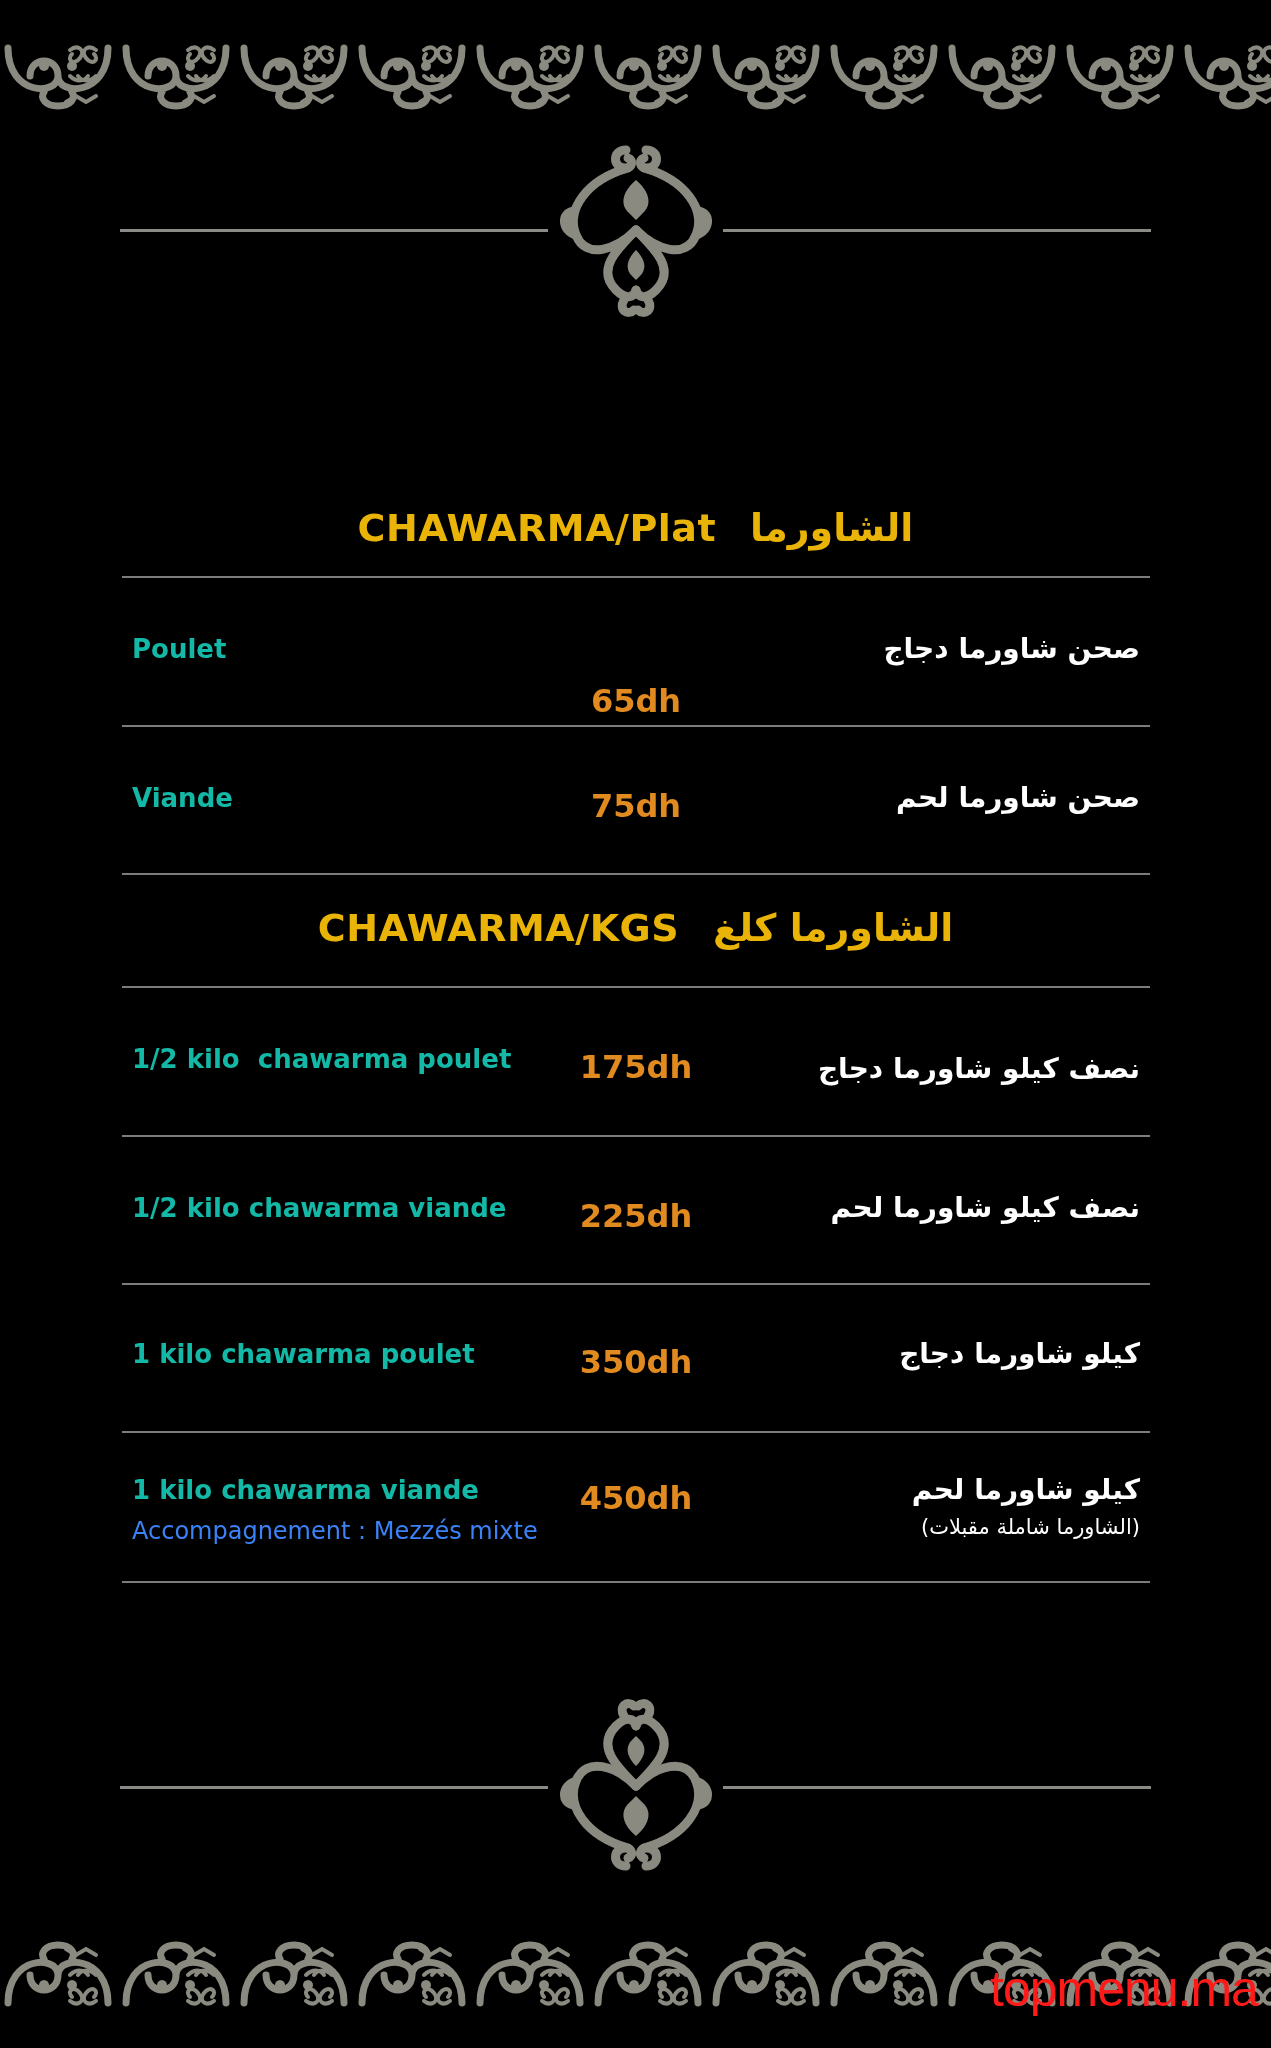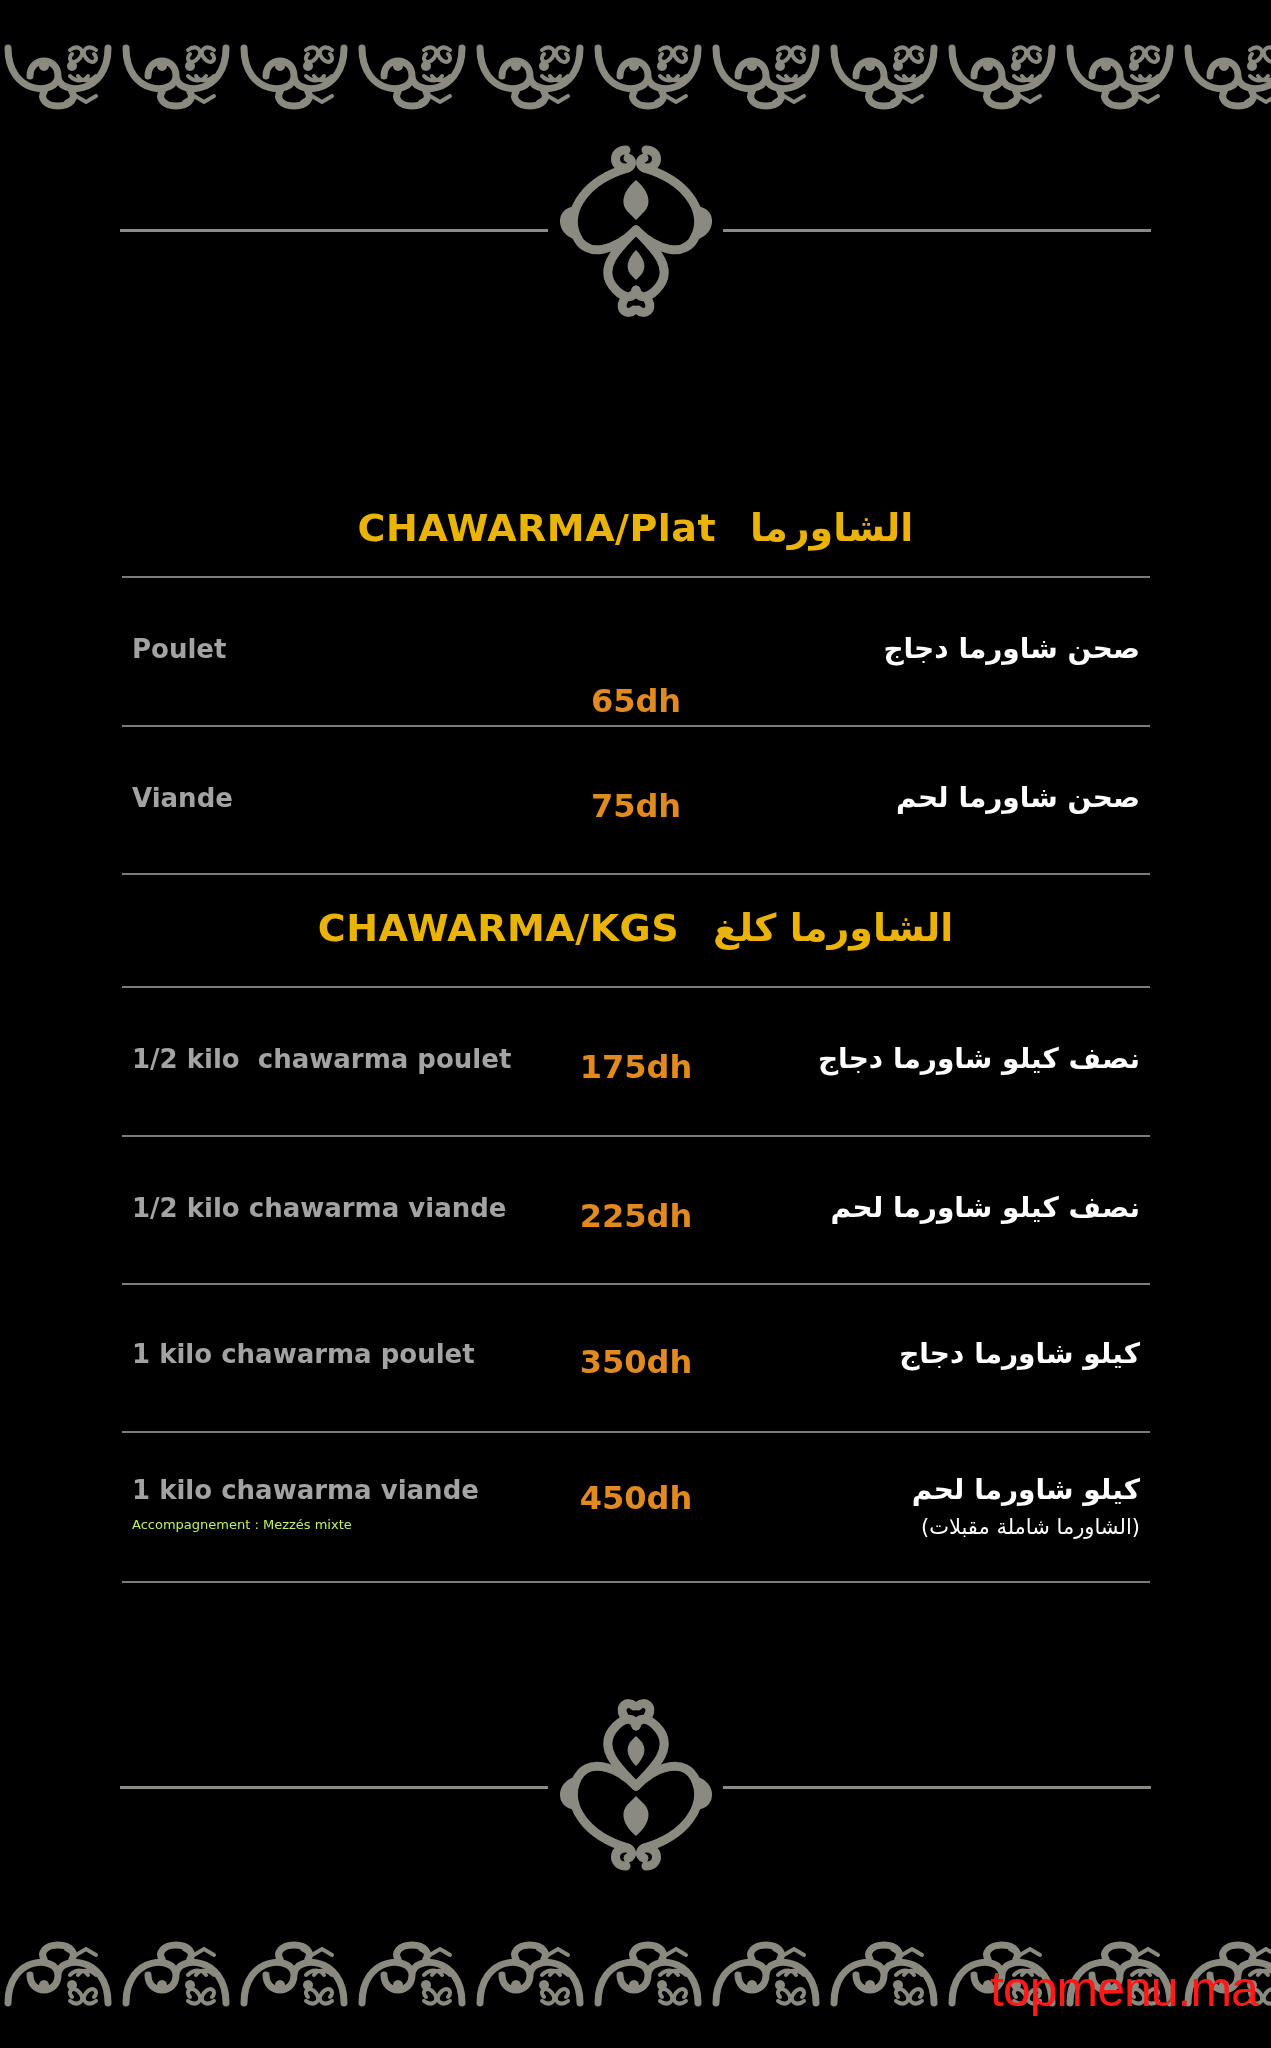--- a/index.html
+++ b/index.html
@@ -23,22 +23,22 @@
   .section-title {
     position: absolute; left: 120px; width: 1031px; text-align: center;
     color: #eab308; font-weight: bold; font-size: 38px; letter-spacing: 0.5px;
     font-family: "DejaVu Sans", sans-serif;
   }
   .section-title .ar { margin-left: 20px; direction: rtl; unicode-bidi: isolate; }
 
   .rule { position: absolute; left: 122px; width: 1028px; height: 2px; background: #7c7c7a; }
 
   .item { position: absolute; left: 122px; width: 1028px; }
-  .item .fr { position: absolute; left: 10px; color: #a3a3a3; font-weight: bold; font-size: 26px; font-family: "DejaVu Sans", sans-serif; white-space: pre; }
-  .item .fr-sub { position: absolute; left: 10px; color: #bef264; font-size: 13px; font-family: "DejaVu Sans", sans-serif; }
+  .item .fr { position: absolute; left: 10px; color: #14b8a6; font-weight: bold; font-size: 26px; font-family: "DejaVu Sans", sans-serif; white-space: pre; }
+  .item .fr-sub { position: absolute; left: 10px; color: #3b82f6; font-size: 24px; font-family: "DejaVu Sans", sans-serif; }
   .item .price { position: absolute; left: 0; width: 1028px; text-align: center; color: #e08a20; font-weight: bold; font-size: 32px; font-family: "DejaVu Sans", sans-serif; }
   .item .ar { position: absolute; right: 10px; color: #fff; font-weight: bold; font-size: 28px; direction: rtl; font-family: "DejaVu Sans", sans-serif; text-align: right; }
   .item .ar-sub { position: absolute; right: 10px; color: #fff; font-size: 21px; direction: rtl; font-family: "DejaVu Sans", sans-serif; text-align: left; }
 
   .watermark {
     position: absolute; left: 990px; top: 1960px; color: #ff1a1a;
     font-family: "Liberation Sans", sans-serif; font-size: 50px; letter-spacing: -1px;
   }
 </style>
 </head>
@@ -108,21 +108,21 @@
 
 <div class="section-title" style="top:906px;">
   <span>CHAWARMA/KGS</span>
   <span class="ar">الشاورما كلغ</span>
 </div>
 <div class="rule" style="top:986px;"></div>
 
 <div class="item" style="top:988px; height:148px;">
   <span class="fr" style="top:56px;">1/2 kilo  chawarma poulet</span>
   <span class="price" style="top:60px;">175dh</span>
-  <span class="ar" style="top:54px;">نصف كيلو شاورما دجاج</span>
+  <span class="ar" style="top:64px;">نصف كيلو شاورما دجاج</span>
 </div>
 <div class="rule" style="top:1135px;"></div>
 
 <div class="item" style="top:1137px; height:184px;">
   <span class="fr" style="top:56px;">1/2 kilo chawarma viande</span>
   <span class="price" style="top:60px;">225dh</span>
   <span class="ar" style="top:54px;">نصف كيلو شاورما لحم</span>
 </div>
 <div class="rule" style="top:1283px;"></div>
 

